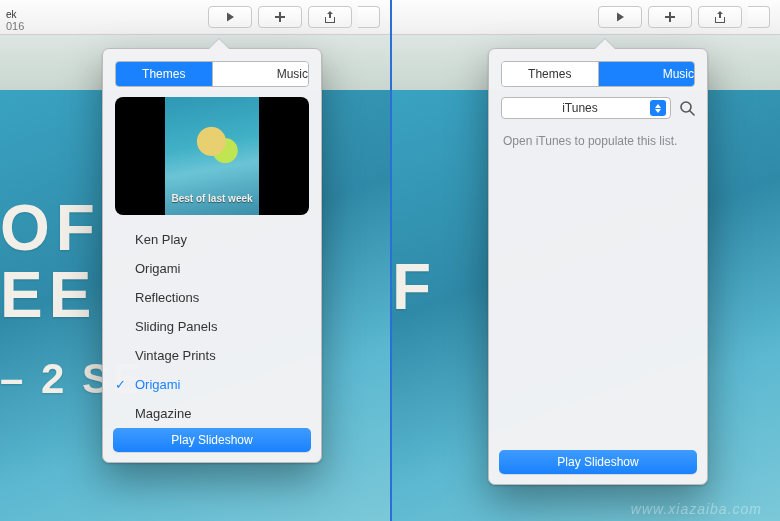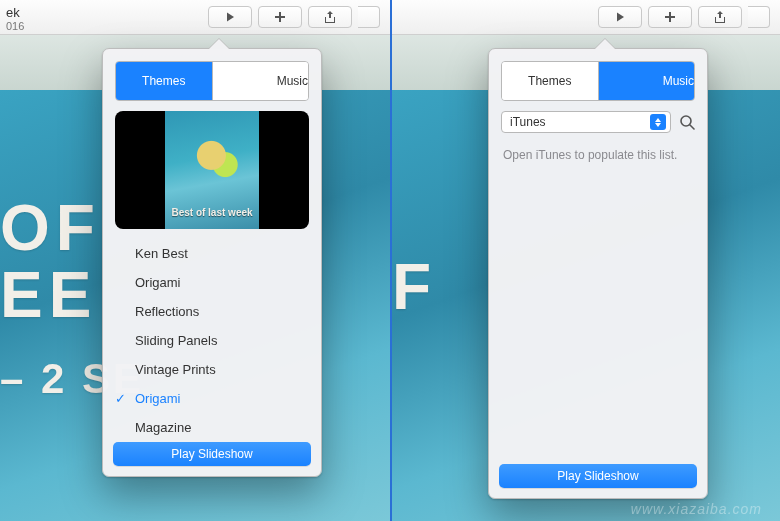--- a/index.html
+++ b/index.html
@@ -15,49 +15,49 @@
   .bg-title { position:absolute; left:0; bottom:120px; color:#f2efe8; font-weight:800; letter-spacing:6px; line-height:1.05; font-size:64px; text-shadow:0 1px 2px rgba(0,0,0,.15);}
   .bg-title .line2 { font-size:42px; letter-spacing:3px; margin-top:28px;}
   .half.right .bg-title { bottom:200px; }
 
   
   .topbar { position:absolute; top:0; left:0; right:0; height:35px; background:linear-gradient(#fdfdfd,#efefef); border-bottom:1px solid #cfcfcf; display:flex; align-items:center; justify-content:flex-end; padding-right:10px; gap:6px;}
   .tbtn { width:44px; height:22px; border:1px solid #c9c9c9; border-radius:4px; background:linear-gradient(#ffffff,#f3f3f3); display:flex; align-items:center; justify-content:center; color:#555; }
   .tbtn svg { width:12px; height:12px; display:block; }
   .tbtn-frag { width:22px; height:22px; border:1px solid #c9c9c9; border-left:none; border-top-right-radius:4px; border-bottom-right-radius:4px; background:linear-gradient(#fff,#f3f3f3);}
   .topbar-left-fade { position:absolute; left:0; top:0; bottom:0; width:80px; display:flex; align-items:flex-end; padding:2px 6px; font-size:11px; color:#777; }
-  .topbar-left-fade .t1 { font-size:13px; color:#333;margin-top:20px;}
+  .topbar-left-fade .t1 { font-size:10px; color:#333;margin-top:20px;}
 
   
   .popover { position:absolute; top:48px; width:220px; background:rgba(242,242,244,0.98); border:1px solid #bcbcbc; border-radius:7px; box-shadow:0 18px 40px rgba(0,0,0,.35), 0 1px 2px rgba(0,0,0,.2); }
   .half.left .popover { left:102px; }
   .half.right .popover { left:96px; }
   .popover::before { content:""; position:absolute; top:-10px; left:106px; width:0; height:0; border-left:10px solid transparent; border-right:10px solid transparent; border-bottom:10px solid rgba(242,242,244,0.98); filter:drop-shadow(0 -1px 0 #bcbcbc);}
-  .seg { display:flex; margin:12px 12px 10px; border:1px solid #b8b8b8; border-radius:4px; overflow:hidden; height:40px; }
+  .seg { display:flex; margin:12px 12px 10px; border:1px solid #b8b8b8; border-radius:4px; overflow:hidden; height:26px; }
   .seg button { flex:1; border:none; background:#fff; font-size:12px; color:#333; cursor:pointer; }
   .seg button.active { background:#1a82ff; color:#fff; }
   .seg button + button { border-left:1px solid #b8b8b8;text-align:right; }
 
   .preview { margin:0 12px; height:118px; background:#000; position:relative; overflow:hidden; border-radius:8px;}
   .preview .img { position:absolute; left:50px; right:50px; top:0; bottom:0; background:linear-gradient(170deg,#2f97b5 0%, #3fb0c6 40%, #6bc4d6 60%, #3a8ea9 100%); }
   .preview .swimmer { position:absolute; left:78px; top:26px; width:46px; height:46px; background:radial-gradient(circle at 40% 40%, #e8d070 0 14px, transparent 15px), radial-gradient(circle at 70% 60%, #bfe552 0 12px, transparent 13px); border-radius:6px;}
   .preview .cap { position:absolute; left:0; right:0; bottom:10px; text-align:center; color:#f2efe8; font-size:10px; font-weight:700; line-height:1.25; text-shadow:0 1px 1px rgba(0,0,0,.5);}
   .preview .cap .sub { font-size:8px; font-weight:500; opacity:.9;}
 
   .list { margin:10px 2px 0; }
   .item { position:relative; padding:7px 14px 7px 30px; font-size:13px; color:#333; cursor:pointer;}
   .item.selected { color:#1a82ff; }
   .item .check { position:absolute; left:10px; top:7px; color:#1a82ff; font-size:13px; display:none;}
   .item.selected .check { display:inline; }
 
   .footer { margin:0 10px 10px; }
   .playbtn { width:100%; height:24px; border:none; border-radius:5px; background:linear-gradient(#3e9bff,#1a82ff); color:#fff; font-size:12px; cursor:pointer; box-shadow:0 1px 0 rgba(0,0,0,.1);}
 
   
-  .music-row { display:flex; align-items:center; gap:8px; margin:0 12px; }
+  .music-row { display:flex; align-items:center; gap:8px; margin:0 12px;text-align:center; }
   .select { flex:1; height:22px; border:1px solid #b8b8b8; border-radius:4px; background:#fff; display:flex; align-items:center; padding:0 4px 0 8px; font-size:12px; color:#333; cursor:pointer; position:relative;}
   .select .arrows { width:16px; height:16px; border-radius:3px; background:#1a82ff; display:flex; flex-direction:column; align-items:center; justify-content:center; gap:0;}
   .select .arrows::before, .select .arrows::after { content:""; width:0; height:0; border-left:3px solid transparent; border-right:3px solid transparent;}
   .select .arrows::before { border-bottom:4px solid #fff; margin-bottom:1px;}
   .select .arrows::after  { border-top:4px solid #fff; }
   .search-ico { width:16px; height:16px; color:#555; cursor:pointer;}
   .hint { margin:14px 14px 0; font-size:12px; color:#8a8a8f; line-height:1.4; }
   .right-body { height:300px; } 
 
   .watermark { position:absolute; right:18px; bottom:4px; font-size:14px; color:rgba(255,255,255,.35); letter-spacing:1px; font-style:italic;}
@@ -109,21 +109,21 @@
 
       <div class="preview">
         <div class="img"></div>
         <div class="swimmer"></div>
         <div class="cap">
           <div>Best of last week</div>
         </div>
       </div>
 
       <div class="list">
-        <div class="item"><span>Ken Best</span></div>
+        <div class="item"><span>Ken Play</span></div>
         <div class="item"><span>Origami</span></div>
         <div class="item"><span>Reflections</span></div>
         <div class="item"><span>Sliding Panels</span></div>
         <div class="item"><span>Vintage Prints</span></div>
         <div class="item selected"><span class="check">✓</span><span>Origami</span></div>
         <div class="item"><span>Magazine</span></div>
       </div>
 
       <div class="footer">
         <button class="playbtn">Play Slideshow</button>

